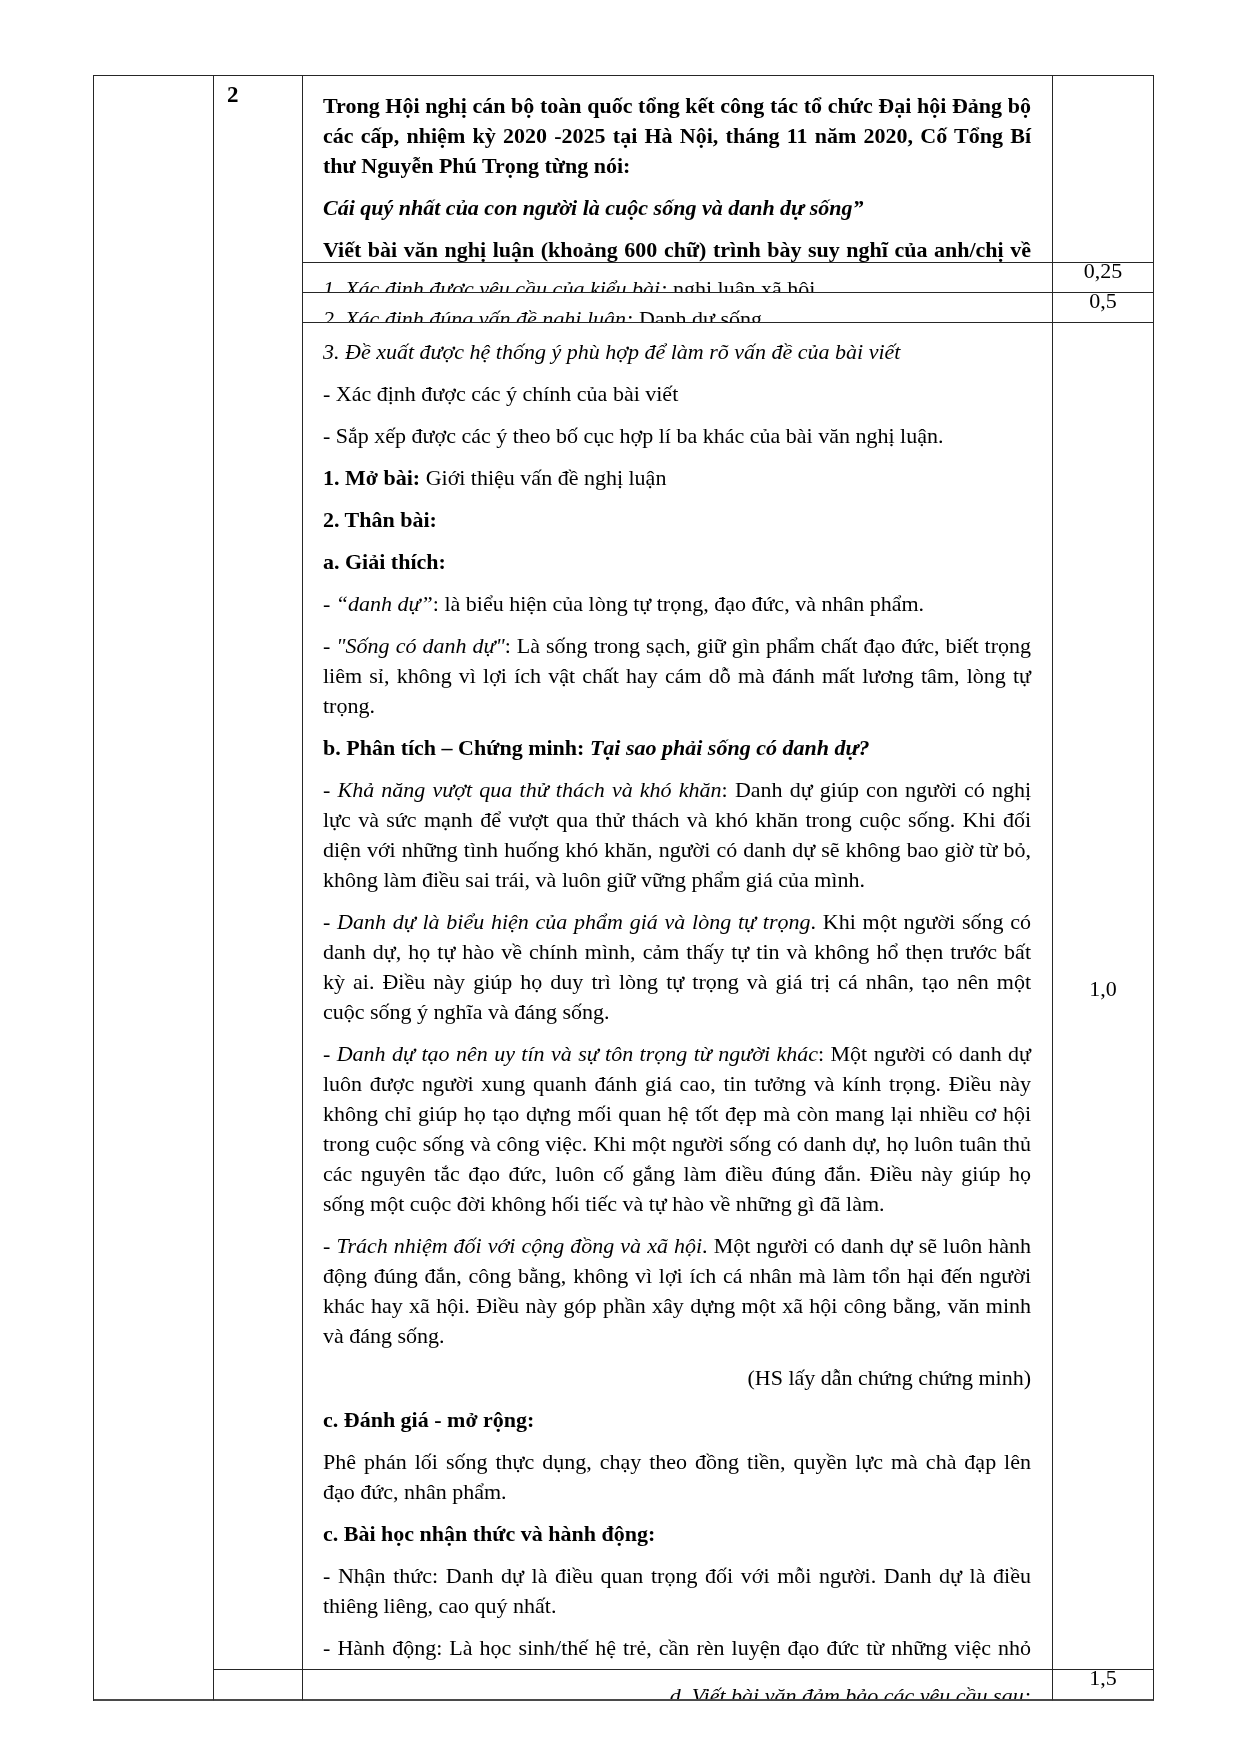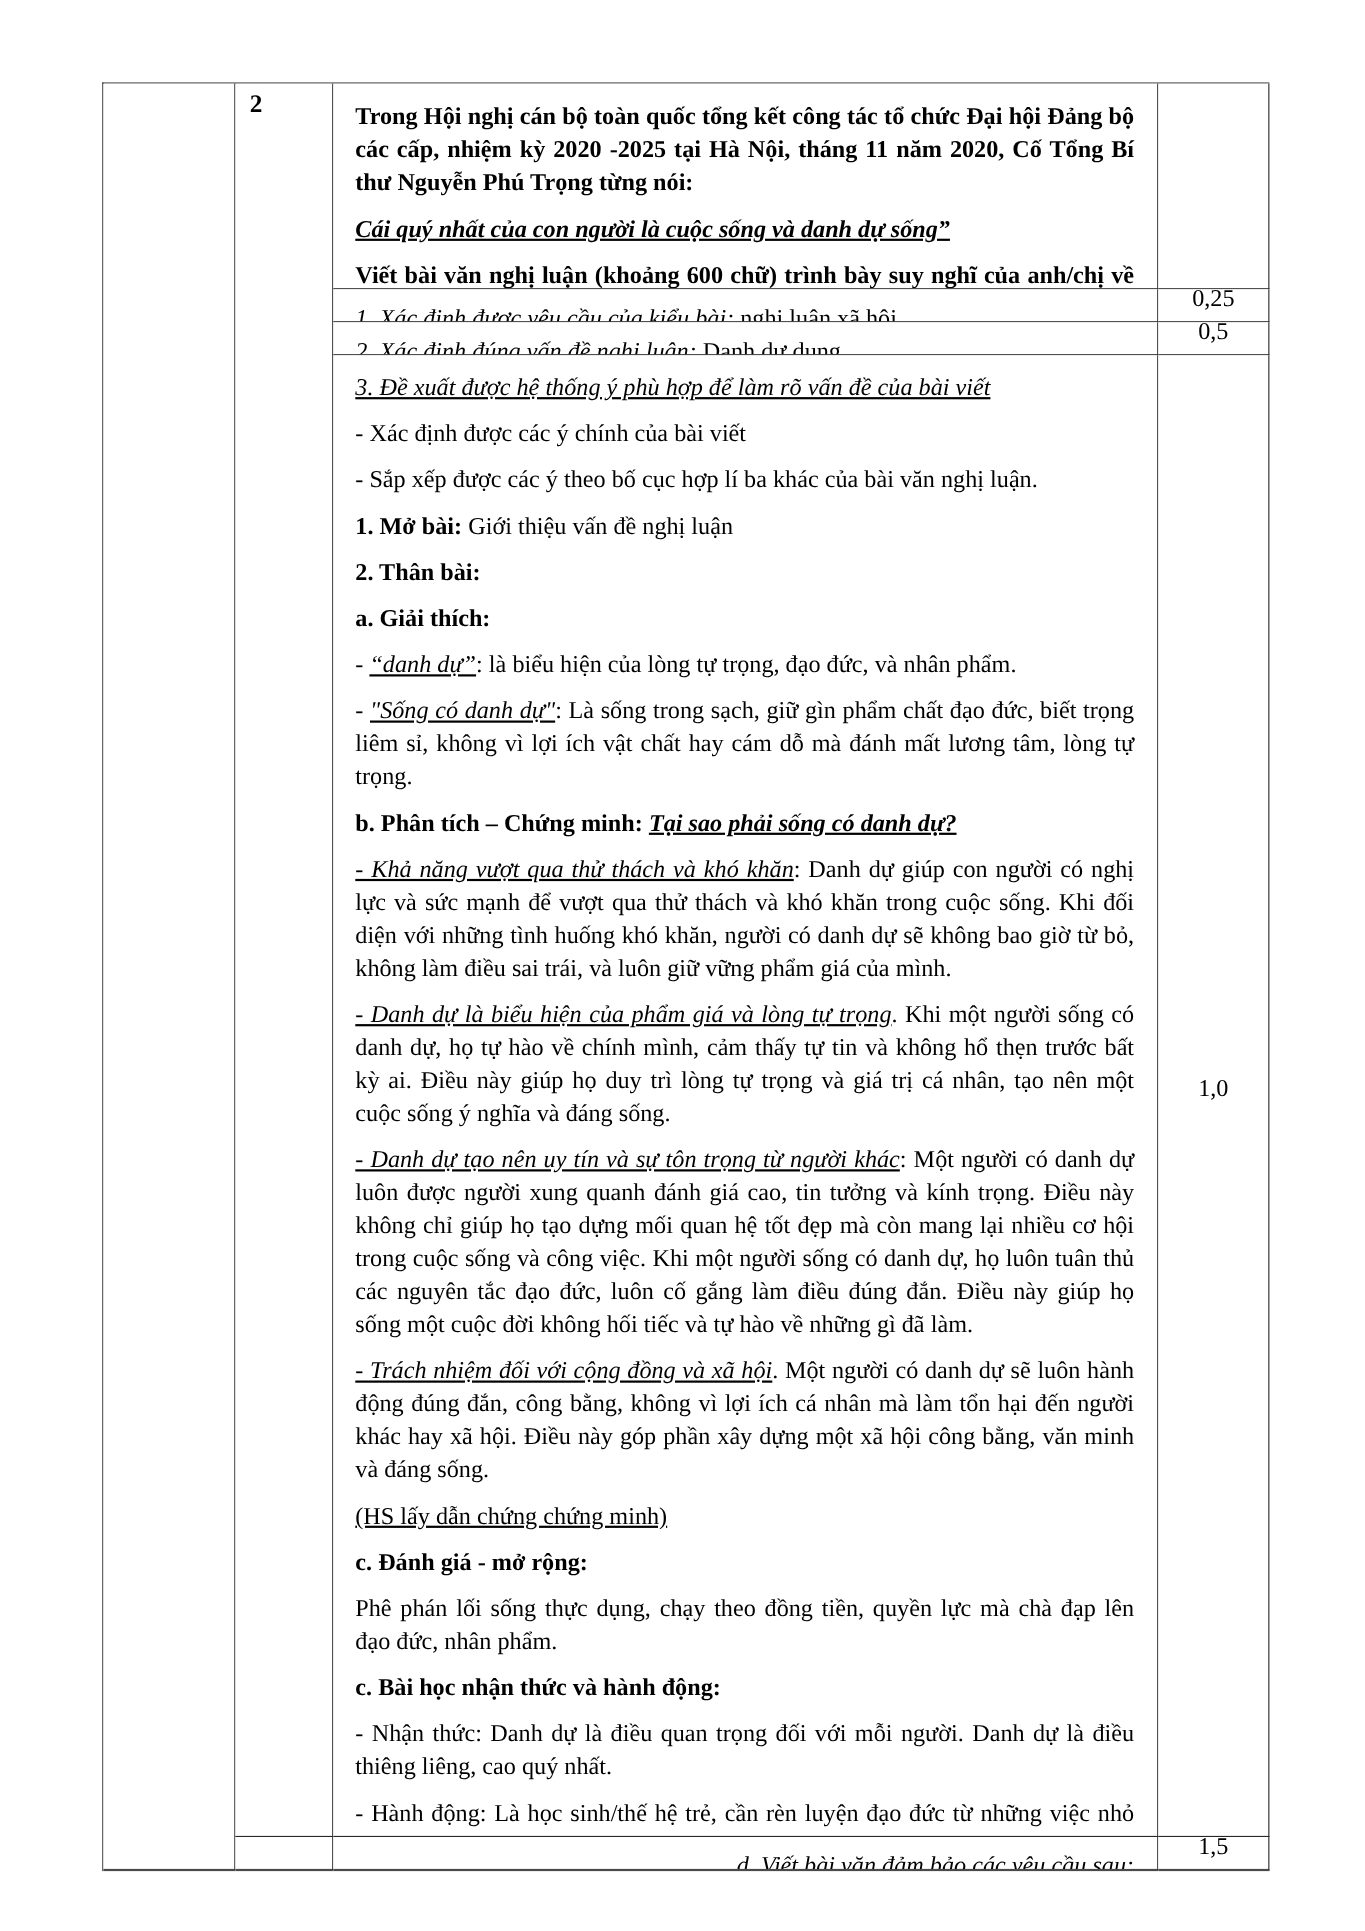--- a/index.html
+++ b/index.html
@@ -43,21 +43,21 @@
   .row-1 { grid-row: 1; }
   .row-2 { grid-row: 2; }
   .row-3 { grid-row: 3; }
   .row-4 { grid-row: 4; }
   .row-5 { grid-row: 5; }
   .row-2.cell-content, .row-3.cell-content, .row-5.cell-content { line-height: 28px; padding-top: 0; }
   .row-5.cell-content, .row-5.cell-points { border-bottom-width: 2px; border-bottom-color: #4a4a4a; text-align: right; }
   .row-1.cell-content { padding-top: 3px; }
   .cell-content p { margin: 12px; }
   .b { font-weight: bold; }
-  .i { font-style: italic; text-decoration: underline; }
+  .i { font-style: italic; }
 </style>
 </head>
 <body>
 
 <div class="sheet">
   <div class="grading-table">
 
     <div class="cell cell-side"></div>
 
     <div class="cell cell-num">
@@ -71,39 +71,39 @@
         <p><span class="b">Viết bài văn nghị luận (khoảng 600 chữ) trình bày suy nghĩ của anh/chị về vấn đề: Phải sống có danh dự.</span></p>
       </div>
     <div class="cell cell-points row-1"></div>
 
     <div class="cell cell-content row-2">
         <p><span class="i">1. Xác định được yêu cầu của kiểu bài: </span><span>nghị luận xã hội</span></p>
       </div>
     <div class="cell cell-points row-2">0,25</div>
 
     <div class="cell cell-content row-3">
-        <p><span class="i">2. Xác định đúng vấn đề nghị luận: </span><span>Danh dự dụng</span></p>
+        <p><span class="i">2. Xác định đúng vấn đề nghị luận: </span><span>Danh dự sống</span></p>
       </div>
     <div class="cell cell-points row-3">0,5</div>
 
     <div class="cell cell-content row-4">
         <p><span class="i">3. Đề xuất được hệ thống ý phù hợp để làm rõ vấn đề của bài viết</span></p>
         <p><span>- Xác định được các ý chính của bài viết</span></p>
         <p><span>- Sắp xếp được các ý theo bố cục hợp lí ba khác của bài văn nghị luận.</span></p>
         <p><span class="b">1. Mở bài: </span><span>Giới thiệu vấn đề nghị luận</span></p>
         <p><span class="b">2. Thân bài:</span></p>
         <p><span class="b">a. Giải thích:</span></p>
         <p><span>- </span><span class="i">“danh dự”</span><span>: là biểu hiện của lòng tự trọng, đạo đức, và nhân phẩm.</span></p>
         <p><span>- </span><span class="i">"Sống có danh dự"</span><span>: Là sống trong sạch, giữ gìn phẩm chất đạo đức, biết trọng liêm sỉ, không vì lợi ích vật chất hay cám dỗ mà đánh mất lương tâm, lòng tự trọng.</span></p>
         <p><span class="b">b. Phân tích – Chứng minh: </span><span class="b i">Tại sao phải sống có danh dự?</span></p>
         <p><span class="i">- Khả năng vượt qua thử thách và khó khăn</span><span>: Danh dự giúp con người có nghị lực và sức mạnh để vượt qua thử thách và khó khăn trong cuộc sống. Khi đối diện với những tình huống khó khăn, người có danh dự sẽ không bao giờ từ bỏ, không làm điều sai trái, và luôn giữ vững phẩm giá của mình.</span></p>
         <p><span class="i">- Danh dự là biểu hiện của phẩm giá và lòng tự trọng</span><span>. Khi một người sống có danh dự, họ tự hào về chính mình, cảm thấy tự tin và không hổ thẹn trước bất kỳ ai. Điều này giúp họ duy trì lòng tự trọng và giá trị cá nhân, tạo nên một cuộc sống ý nghĩa và đáng sống.</span></p>
         <p><span class="i">- Danh dự tạo nên uy tín và sự tôn trọng từ người khác</span><span>: Một người có danh dự luôn được người xung quanh đánh giá cao, tin tưởng và kính trọng. Điều này không chỉ giúp họ tạo dựng mối quan hệ tốt đẹp mà còn mang lại nhiều cơ hội trong cuộc sống và công việc. Khi một người sống có danh dự, họ luôn tuân thủ các nguyên tắc đạo đức, luôn cố gắng làm điều đúng đắn. Điều này giúp họ sống một cuộc đời không hối tiếc và tự hào về những gì đã làm.</span></p>
         <p><span class="i">- Trách nhiệm đối với cộng đồng và xã hội</span><span>. Một người có danh dự sẽ luôn hành động đúng đắn, công bằng, không vì lợi ích cá nhân mà làm tổn hại đến người khác hay xã hội. Điều này góp phần xây dựng một xã hội công bằng, văn minh và đáng sống.</span></p>
-        <p style="text-align: left; text-decoration: underline;"><span>(HS lấy dẫn chứng chứng minh)</span></p>
+        <p style="text-align: right;"><span>(HS lấy dẫn chứng chứng minh)</span></p>
         <p><span class="b">c. Đánh giá - mở rộng:</span></p>
         <p><span> Phê phán lối sống thực dụng, chạy theo đồng tiền, quyền lực mà chà đạp lên đạo đức, nhân phẩm.</span></p>
         <p><span class="b">c. Bài học nhận thức và hành động:</span></p>
         <p><span>- Nhận thức: Danh dự là điều quan trọng đối với mỗi người. Danh dự là điều thiêng liêng, cao quý nhất.</span></p>
         <p><span>- Hành động: Là học sinh/thế hệ trẻ, cần rèn luyện đạo đức từ những việc nhỏ nhất (trung thực trong thi cử, ứng xử văn minh...), không ngừng tu dưỡng để trở thành công dân có ích, sống ngẩng cao đầu.</span></p>
         <p><span class="b">3. Kết bài: </span><span>Khẳng định lại vấn đề.</span></p>
       </div>
     <div class="cell cell-points row-4">1,0</div>
 
     <div class="cell cell-content row-5">

